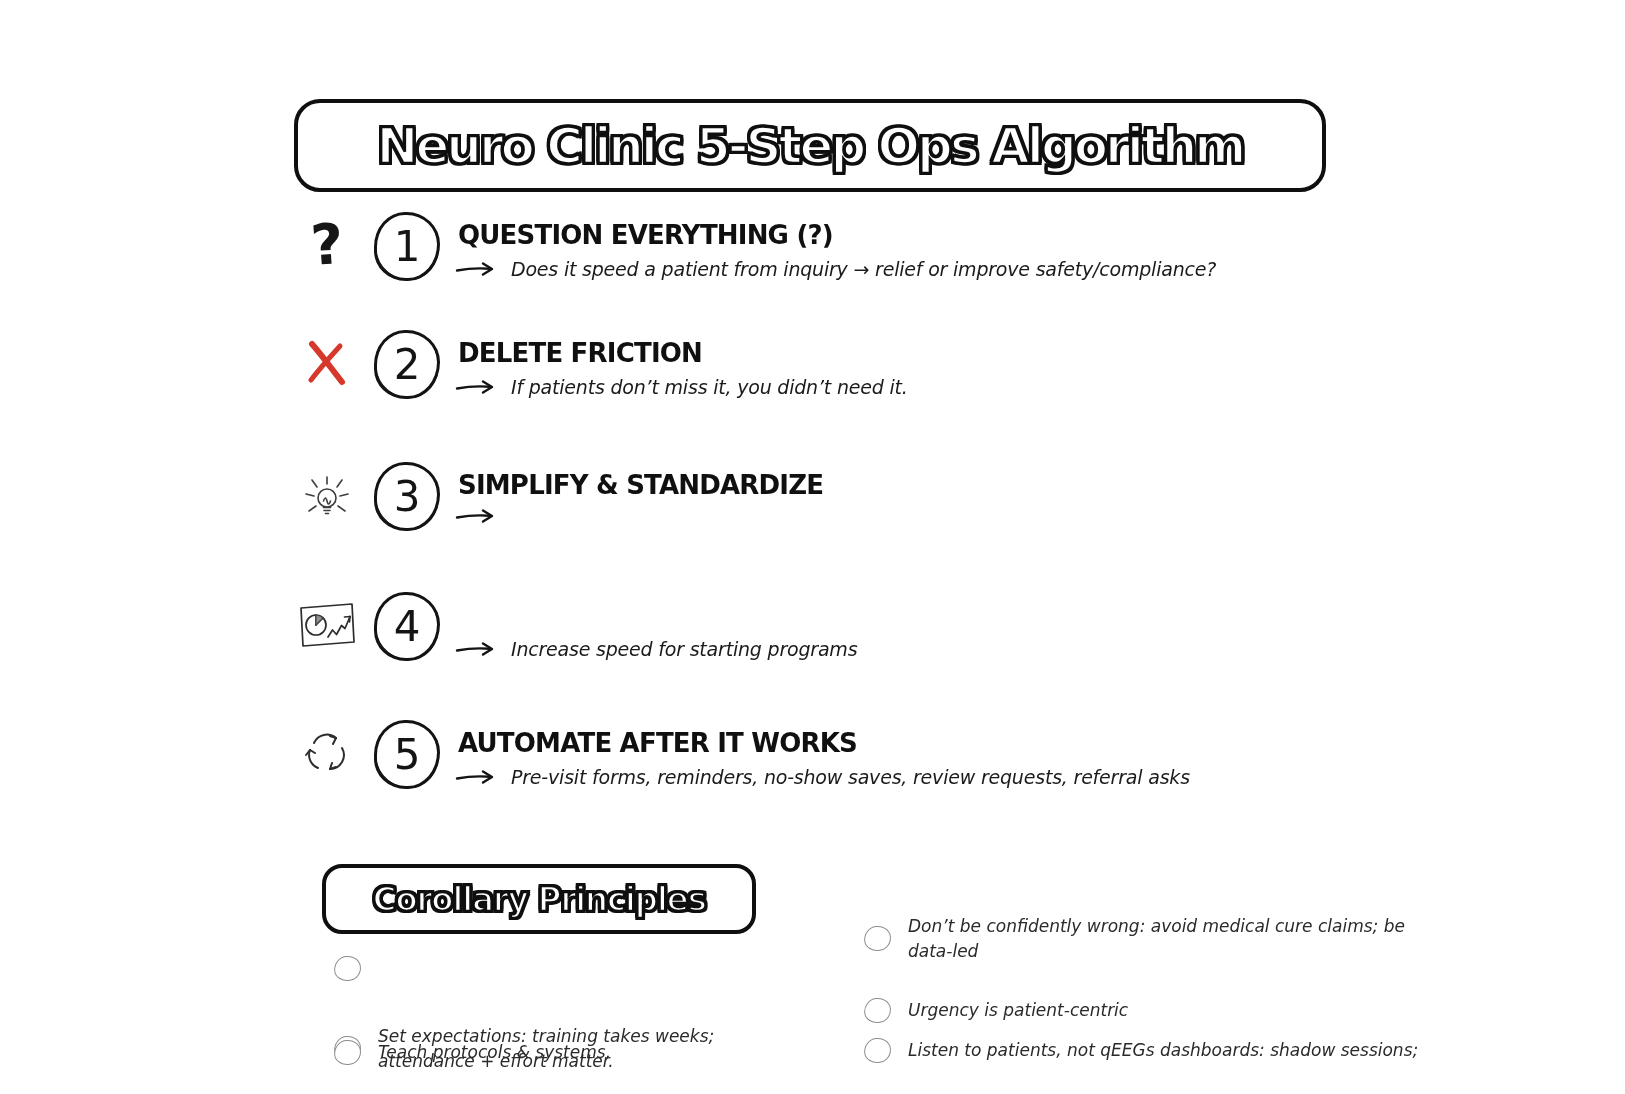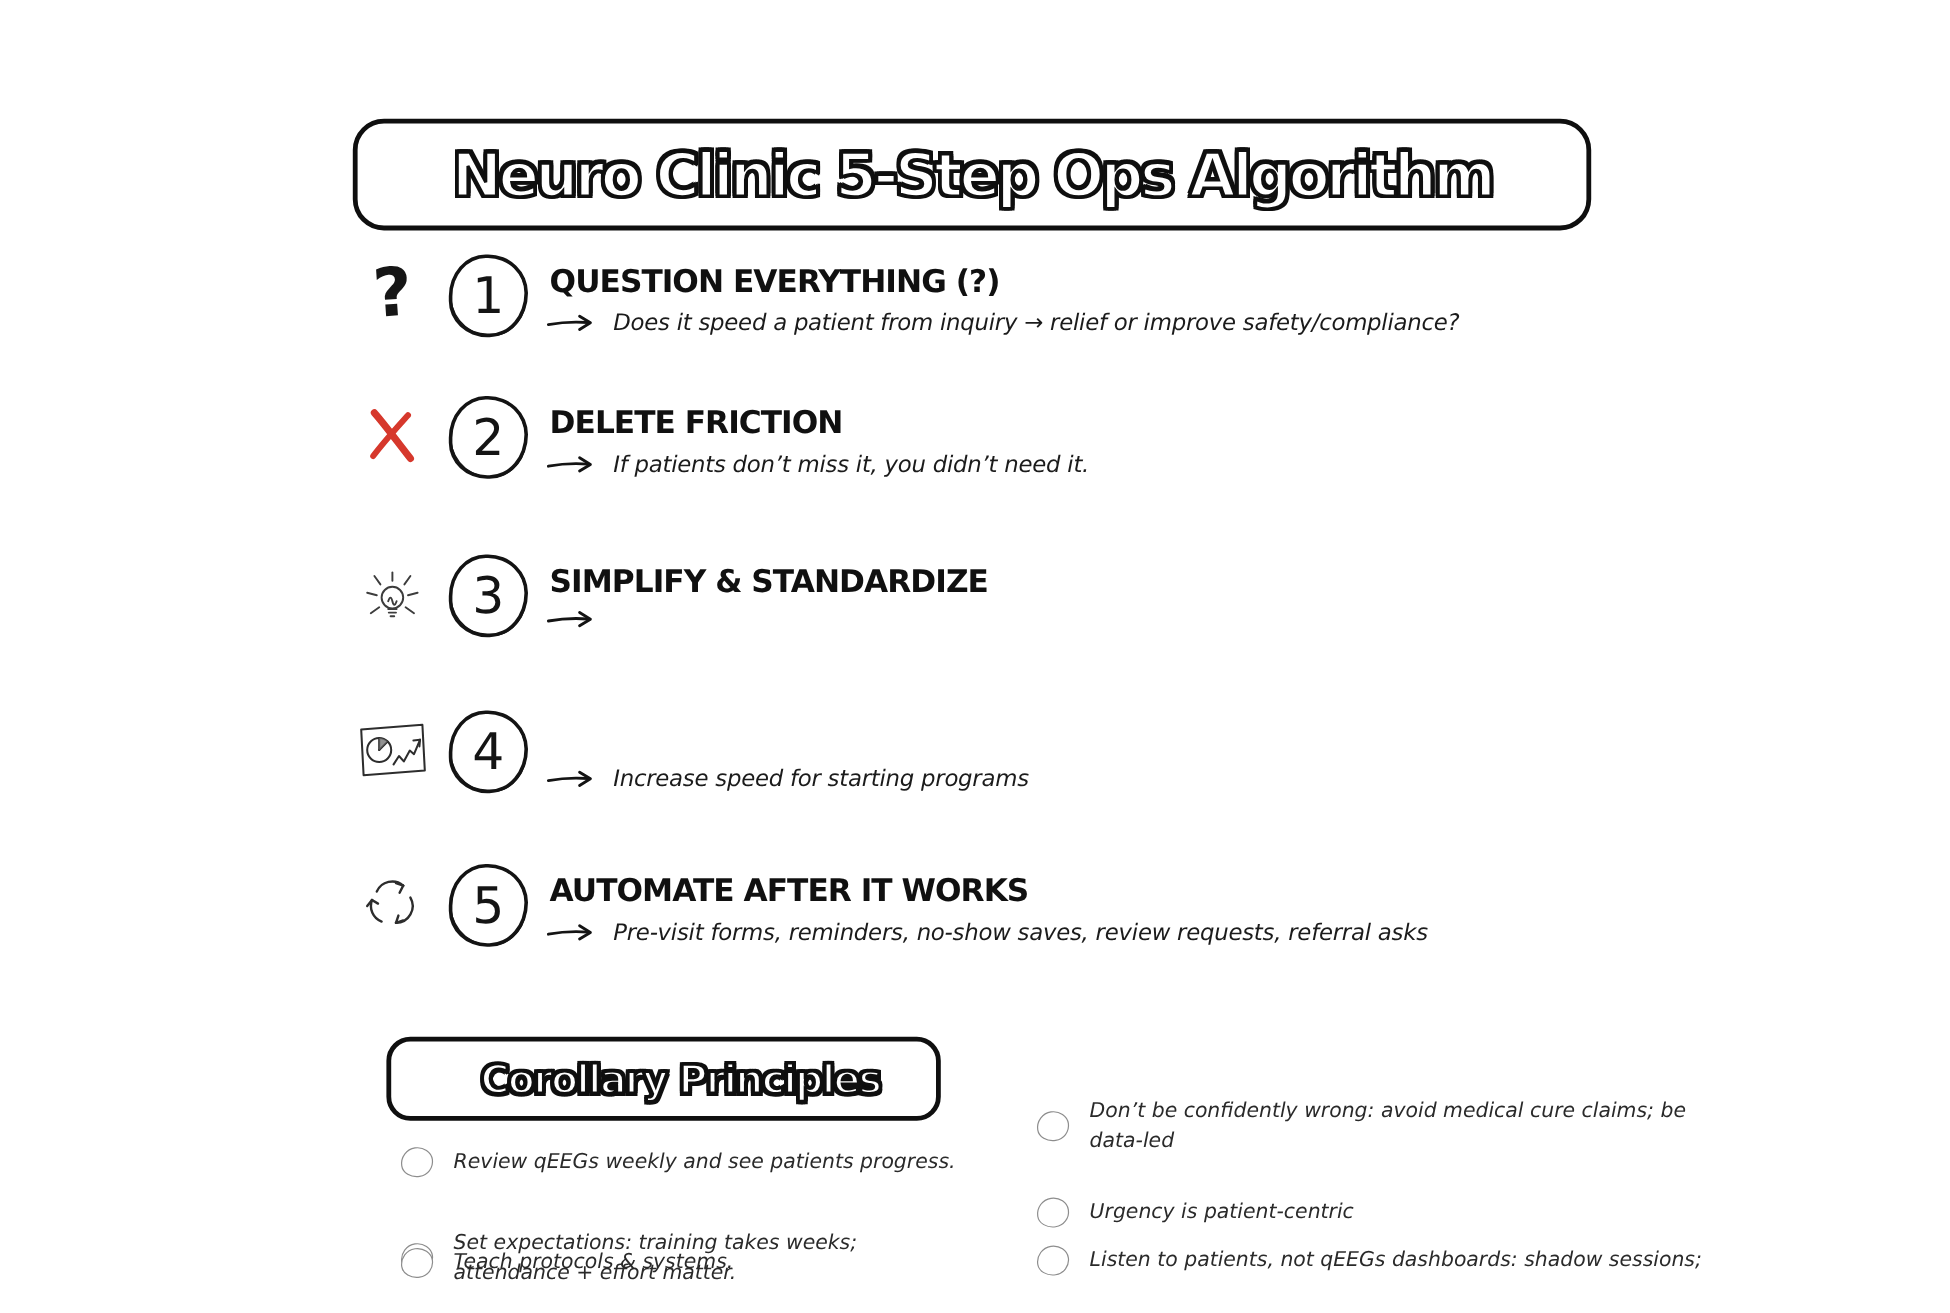--- a/index.html
+++ b/index.html
@@ -74,21 +74,20 @@
   }
   .lead-arrow { flex-shrink: 0; }
 
   
   .corollary-box {
     position: absolute; left: 322px; top: 864px;
     width: 426px; height: 62px;
     border: 4px solid #0f0f0f; border-radius: 20px;
     display: flex; align-items: center; justify-content: center;
     background: #fff;
-    padding-left: 28px;
   }
   .corollary-box .bubble-text { font-size: 33px; letter-spacing: -1.5px; }
 
   .principle-item { position: absolute; display: flex; align-items: center; gap: 17px; }
   .bullet-circle {
     width: 25px; height: 23px; flex-shrink: 0;
     border: 1.6px solid #8d8d8d;
     border-radius: 50% 50% 48% 52% / 55% 48% 52% 45%;
     transform: rotate(-8deg);
     background: #fff;
@@ -224,21 +223,20 @@
     <span class="detail-text">Pre-visit forms, reminders, no-show saves, review requests, referral asks</span>
   </div>
 </div>
 
 <div class="corollary-box">
   <div class="bubble-text">Corollary Principles</div>
 </div>
 
 <div class="principle-item" style="left:334px; top:956px">
   <div class="bullet-circle"></div>
-  <div class="principle-text">Review qEEGs weekly and see patients progress.</div>
 </div>
 <div class="principle-item" style="left:334px; top:1024px">
   <div class="bullet-circle"></div>
   <div class="principle-text">Set expectations: training takes weeks;
 attendance + effort matter.</div>
 </div>
 <div class="principle-item" style="left:334px; top:1040px">
   <div class="bullet-circle"></div>
   <div class="principle-text">Teach protocols &amp; systems.</div>
 </div>

